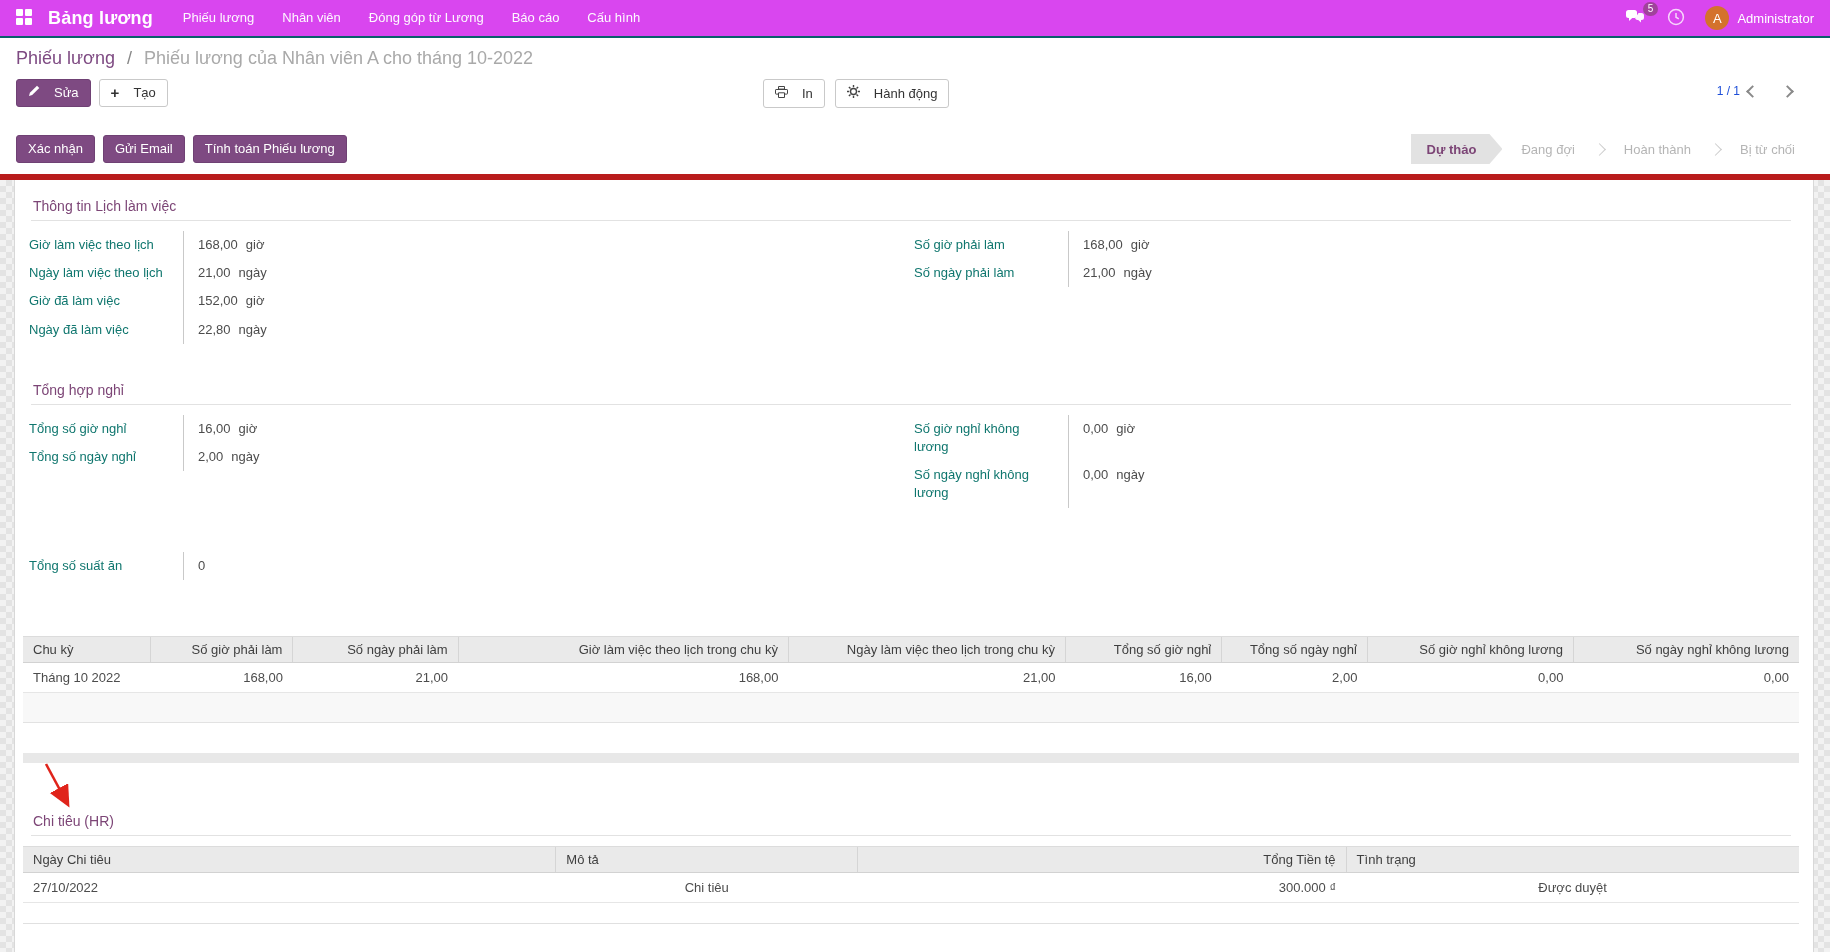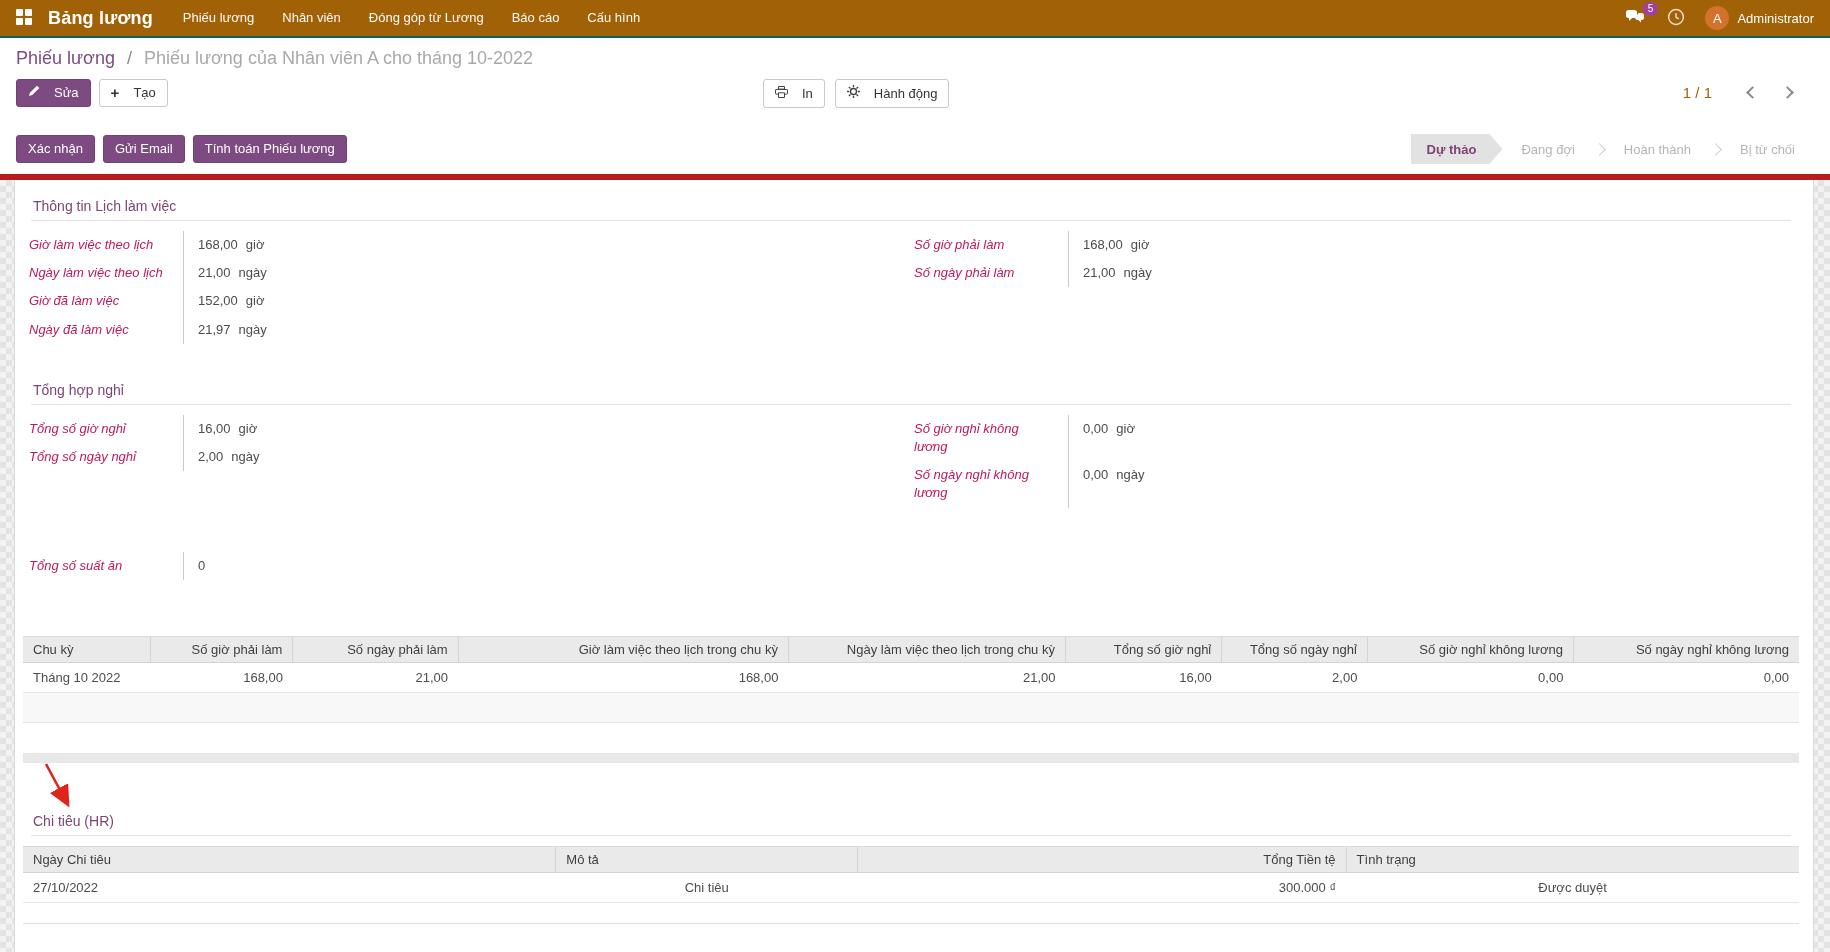--- a/index.html
+++ b/index.html
@@ -5,21 +5,21 @@
   * { box-sizing: border-box; }
   html,body { margin:0; padding:0; }
   body {
     width:1830px; height:952px; overflow:hidden; position:relative;
     font-family:"Liberation Sans","DejaVu Sans",sans-serif;
     font-size:13px; color:#4c4c4c; background:#fff;
   }
 
   
   .navbar {
-    height:38px; background:#a16207; border-bottom:2px solid #0a5f6b;
+    height:38px; background:#d946ef; border-bottom:2px solid #0a5f6b;
     display:flex; align-items:center; padding:0 16px 0 10px; color:#fff;
   }
   .apps-btn { display:flex; align-items:center; padding:0 6px; cursor:pointer; }
   .brand { font-size:18px; font-weight:600; margin:0 16px 0 10px; letter-spacing:.2px; }
   .nav-item { font-size:13px; padding:0 14px; line-height:38px; cursor:pointer; opacity:.97; }
   .nav-right { margin-left:auto; display:flex; align-items:center; gap:20px; }
   .msg-wrap { position:relative; display:flex; align-items:center; cursor:pointer; }
   .badge {
     position:absolute; top:-7px; right:-11px; background:#a0429b; color:#fff;
     font-size:10px; line-height:10px; padding:2px 5px; border-radius:8px;
@@ -39,21 +39,21 @@
 
   .toolbar-row { position:relative; display:flex; align-items:flex-start; margin-top:9px; height:34px; }
   .btn {
     font-size:13px; padding:5px 11px; border:1px solid #c9c9c9; background:#fff; color:#333;
     border-radius:3px; display:inline-flex; align-items:center; gap:14px; cursor:pointer; line-height:16px;
   }
   .btn.primary { background:#7e4a82; border-color:#6f4174; color:#fff; }
   .btn-group-left { display:flex; gap:8px; }
   .center-btns { position:absolute; left:747px; top:0; display:flex; gap:10px; }
   .plus-glyph { font-weight:700; font-size:15px; line-height:12px; }
-  .pager { margin-left:auto; display:flex; align-items:center; gap:36px; color:#a16207; margin-right:22px; margin-top:5px; font-size:15px; }
+  .pager { margin-left:auto; display:flex; align-items:center; gap:8px; color:#1d4ed8; margin-right:22px; margin-top:5px; font-size:12px; }
   .chev { width:9px; height:9px; border-top:2px solid #8a8a8a; border-right:2px solid #8a8a8a; display:inline-block; cursor:pointer; }
   .chev.left  { transform:rotate(-135deg); }
   .chev.right { transform:rotate(45deg); }
 
   
   .statusbar {
     margin-top:11px; background:#fff; border-bottom:6px solid #b91c1c;
     display:flex; align-items:center; padding:10px 16px;
   }
   .sb-buttons { display:flex; gap:8px; }
@@ -86,21 +86,21 @@
   }
   .sec1 { padding-top:8px; }
   .sec-leave { margin-top:38px; }
   .sec-detail { margin-top:56px; }
   .sec-expense { margin-top:50px; position:relative; }
 
   .o-group { display:flex; padding-left:6px; }
   .gcol { width:50%; padding-right:40px; }
   .gcol.rightcol { padding-right:10px; }
   .frow { display:flex; align-items:stretch; }
-  .flabel { flex:0 0 154px; padding:5px 14px 5px 0; line-height:1.4; color:#be185d;font-style:italic; }
+  .flabel { flex:0 0 154px; padding:5px 14px 5px 0; line-height:1.4; color:#0f766e; }
   .fval { border-left:1px solid #c9c9c9; padding:5px 0 5px 14px; line-height:1.4; flex:1; color:#4c4c4c; }
   .unit { margin-left:8px; }
   .meals-row { margin-top:44px; width:50%; padding-left:6px; }
 
   table.o-list { width:100%; border-collapse:collapse; }
   .o-list th {
     background:#eaeaea; color:#3f3f3f; font-weight:400; text-align:right;
     padding:5px 10px; white-space:nowrap; cursor:pointer;
     border-top:1px solid #dcdcdc; border-bottom:1px solid #d2d2d2;
   }
@@ -258,21 +258,21 @@
           <div class="frow">
             <div class="flabel">Ngày làm việc theo lịch</div>
             <div class="fval"><span>21,00</span><span class="unit">ngày</span></div>
           </div>
           <div class="frow">
             <div class="flabel">Giờ đã làm việc</div>
             <div class="fval"><span>152,00</span><span class="unit">giờ</span></div>
           </div>
           <div class="frow">
             <div class="flabel">Ngày đã làm việc</div>
-            <div class="fval"><span>21,97</span><span class="unit">ngày</span></div>
+            <div class="fval"><span>22,80</span><span class="unit">ngày</span></div>
           </div>
         </div>
         <div class="gcol rightcol">
           <div class="frow">
             <div class="flabel">Số giờ phải làm</div>
             <div class="fval"><span>168,00</span><span class="unit">giờ</span></div>
           </div>
           <div class="frow">
             <div class="flabel">Số ngày phải làm</div>
             <div class="fval"><span>21,00</span><span class="unit">ngày</span></div>

